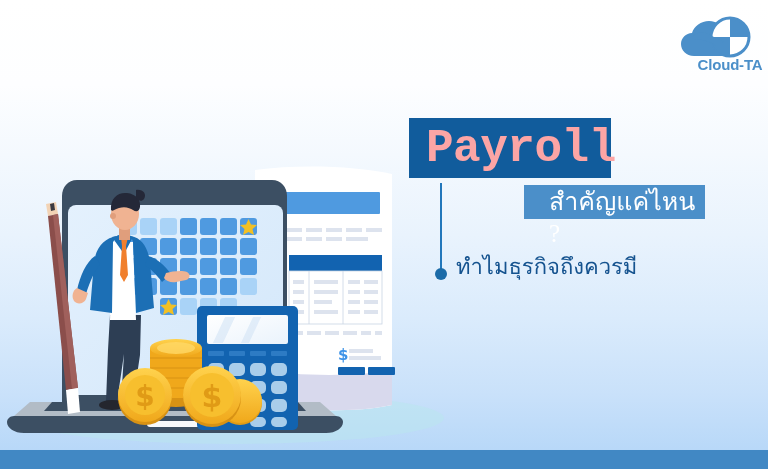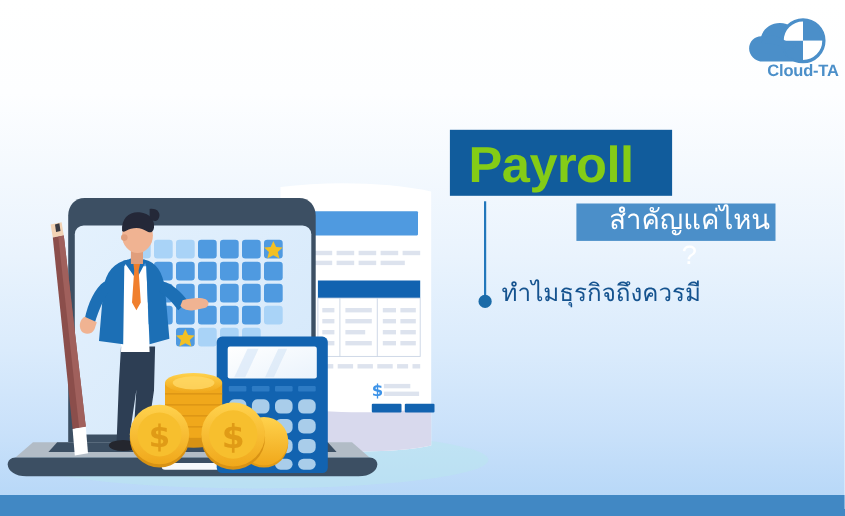--- a/index.html
+++ b/index.html
@@ -59,43 +59,43 @@
     left: 409px;
     top: 118px;
     width: 202px;
     height: 60px;
     background: #115c9c;
   }
   .title-dark span {
     position: absolute;
     left: 17px;
     top: 4px;
-    color: #84cc16;
+    color: #fca5a5;
     font-size: 46px;
     font-weight: bold;
     letter-spacing: -0.5px;
     line-height: 54px;
+    font-family: Liberation Mono, monospace;
   }
   .title-light {
     position: absolute;
     left: 524px;
     top: 185px;
     width: 181px;
     height: 34px;
     background: #4b8fc9;
   }
   .title-light span {
     position: absolute;
     left: 25px;
     top: 1px;
     color: #ffffff;
     font-size: 25px;
     line-height: 32px;
-    font-family: Liberation Mono, monospace;
-    text-align: center;
+    font-family: Liberation Serif, serif;
   }
 
   
   .connector-line {
     position: absolute;
     left: 440px;
     top: 183px;
     width: 2px;
     height: 90px;
     background: #2277bb;

